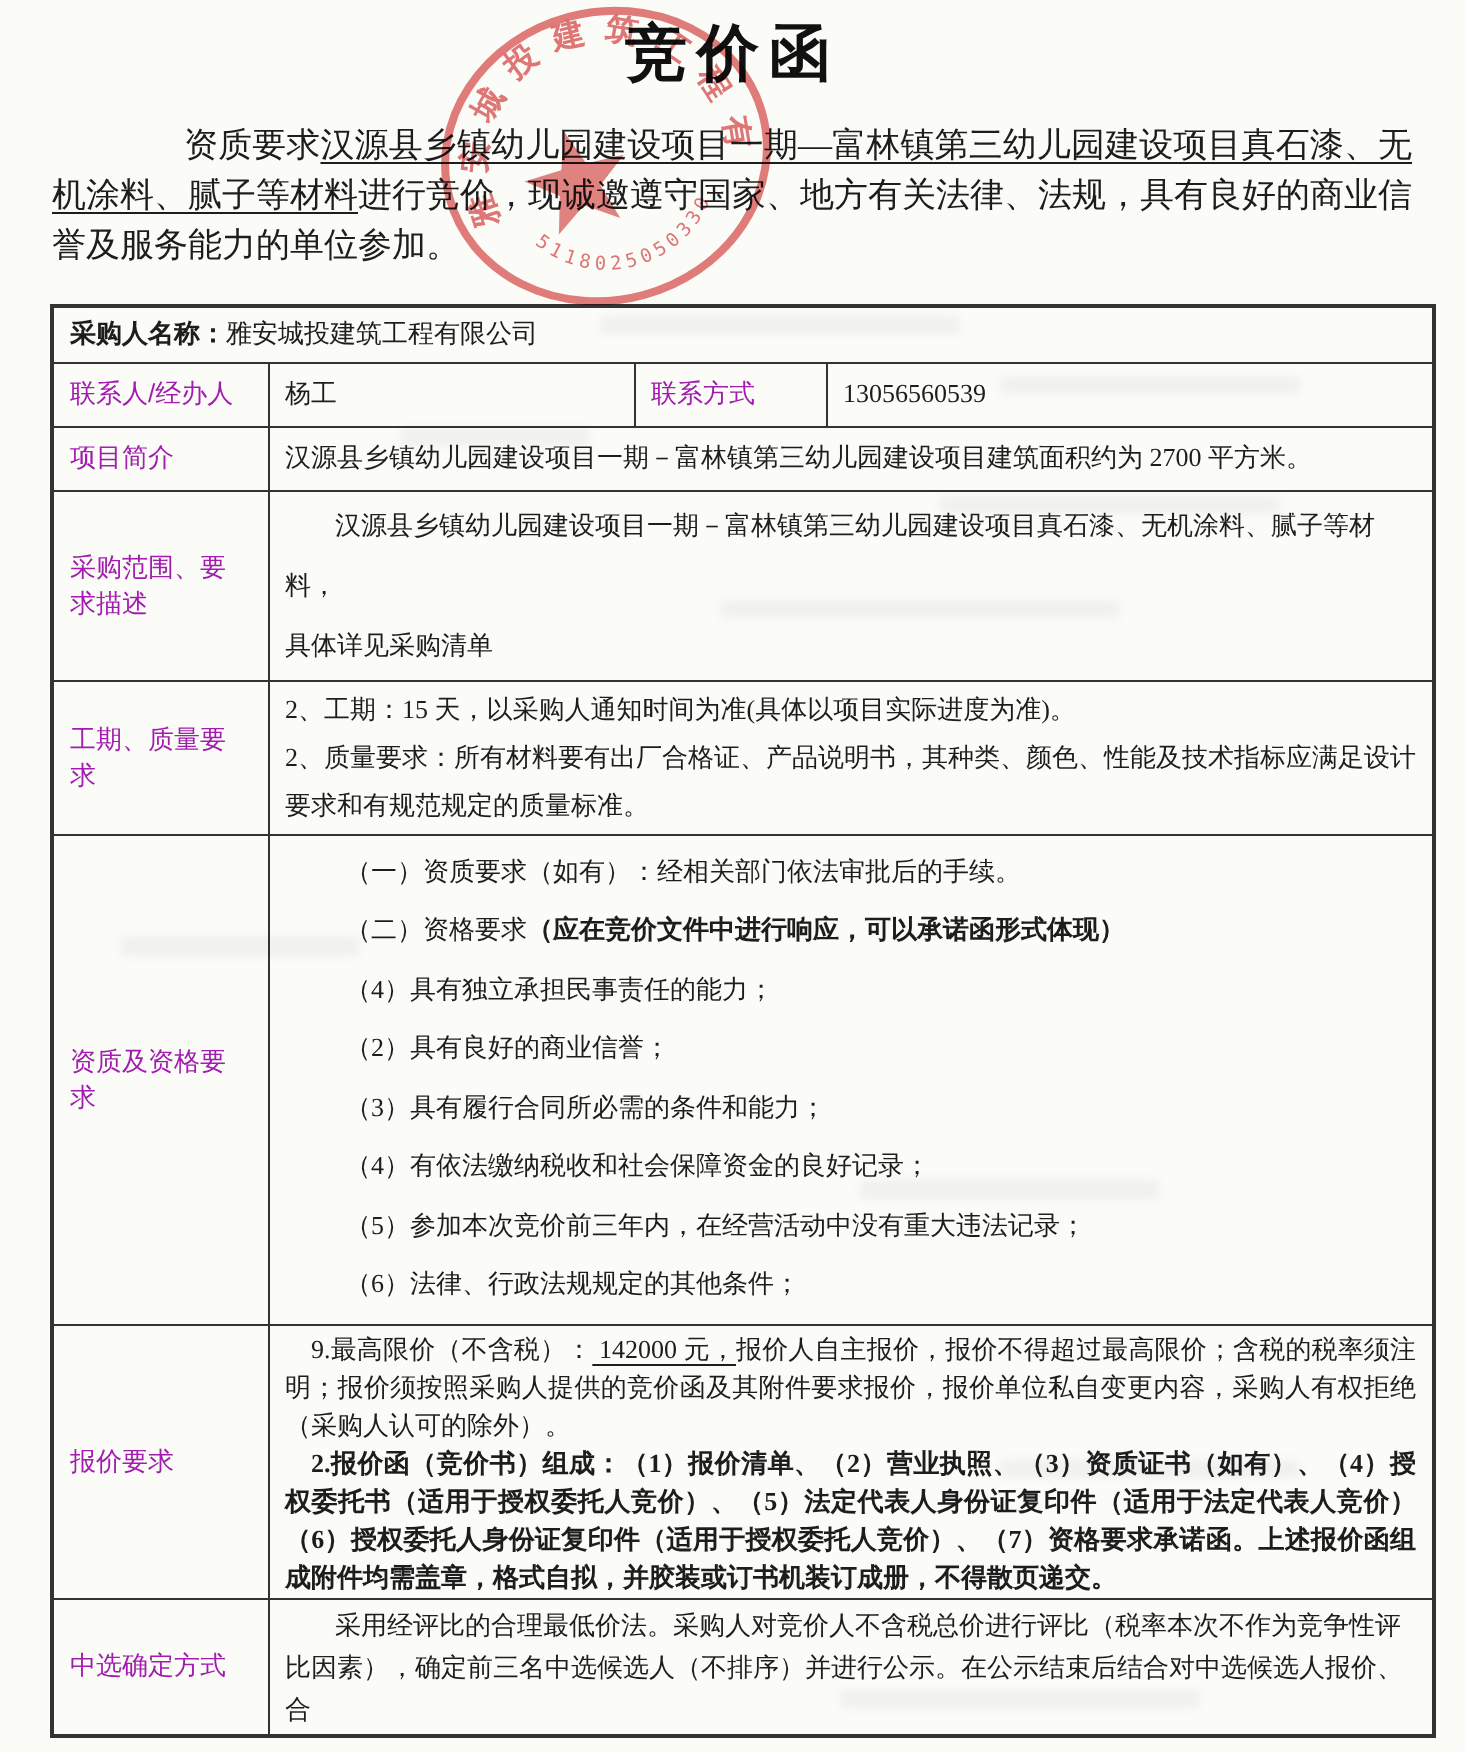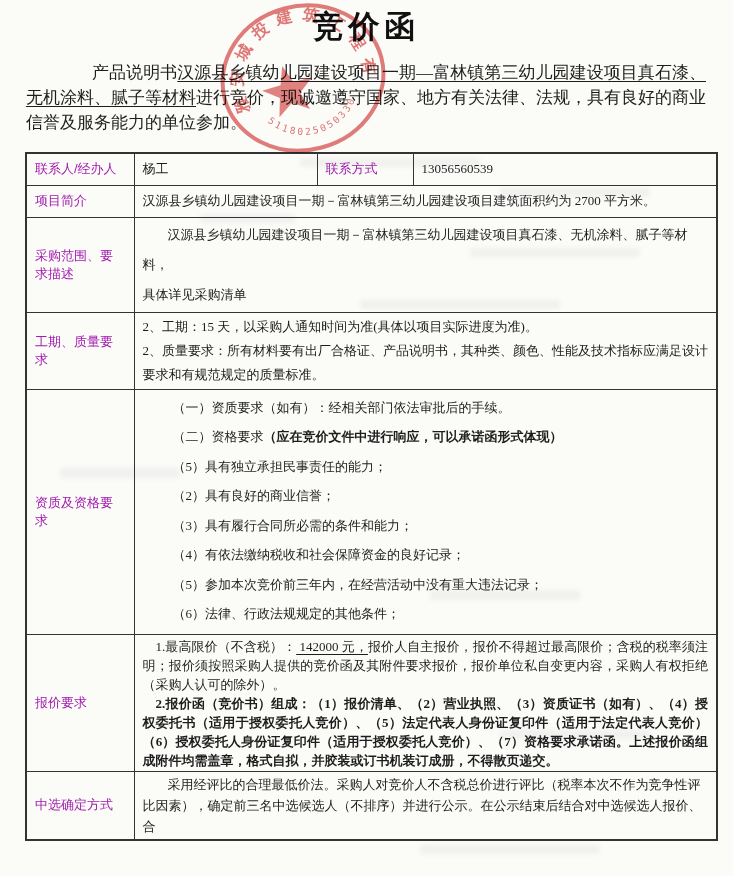--- a/index.html
+++ b/index.html
@@ -69,21 +69,21 @@
     <div class="artifact" style="left:470px;top:248px;width:170px;height:9px;"></div>
     <div class="artifact" style="left:360px;top:300px;width:200px;height:9px;"></div>
     <div class="artifact" style="left:60px;top:468px;width:120px;height:10px;"></div>
     <div class="artifact" style="left:430px;top:590px;width:150px;height:10px;"></div>
     <div class="artifact" style="left:500px;top:730px;width:150px;height:9px;"></div>
     <div class="artifact" style="left:420px;top:845px;width:180px;height:9px;"></div>
   </div>
 
   <h1 class="doc-title">竞价函</h1>
 
-  <p class="intro"><span>产品说明书</span><span class="u-line">汉源县乡镇幼儿园建设项目一期—富林镇第三幼儿园建设项目真石漆、无机涂料、腻子等材料</span><span>进行竞价，现诚邀遵守国家、地方有关法律、法规，具有良好的商业信誉及服务能力的单位参加。</span></p>
+  <p class="intro"><span>资质要求</span><span class="u-line">汉源县乡镇幼儿园建设项目一期—富林镇第三幼儿园建设项目真石漆、无机涂料、腻子等材料</span><span>进行竞价，现诚邀遵守国家、地方有关法律、法规，具有良好的商业信誉及服务能力的单位参加。</span></p>
 
   <svg class="seal" viewBox="0 0 178 154">
     <g transform="rotate(-15 89 76)">
       <ellipse cx="89" cy="76" rx="81" ry="72" fill="none" stroke="#d8504f" stroke-width="4" stroke-opacity="0.9"></ellipse>
       <defs>
         <path id="sealArcTop" d="M 31,98 A 61,61 0 1 1 147,98" fill="none"></path>
         <path id="sealArcBottom" d="M 36,95 A 56,56 0 0 0 142,95" fill="none"></path>
       </defs>
       <polygon points="72,59 78.5,77.1 97.7,77.7 82.5,89.4 87.9,107.8 72,97 56.1,107.8 61.5,89.4 46.3,77.7 65.5,77.1" fill="#d8504f" fill-opacity="0.85"></polygon>
       <text font-size="16" font-weight="700" fill="#d8504f" fill-opacity="0.95" letter-spacing="9" font-family="Liberation Serif, DejaVu Serif, serif">
@@ -98,20 +98,23 @@
   <table class="bid">
     <colgroup>
         <col style="width:108px">
         <col style="width:183px">
         <col style="width:96px">
         <col style="width:304px">
       </colgroup>
 
     <tbody>
 
+    <tr style="height:28px">
+      <td colspan="4"><span class="boldsans">采购人名称：</span><span class="serifv">雅安城投建筑工程有限公司</span></td>
+    </tr>
 
     <tr style="height:32px">
       <th class="lab">联系人/经办人</th>
       <td>杨工</td>
       <th class="lab">联系方式</th>
       <td>13056560539</td>
     </tr>
 
     <tr style="height:32px">
       <th class="lab">项目简介</th>
@@ -133,36 +136,36 @@
         <div>2、质量要求：所有材料要有出厂合格证、产品说明书，其种类、颜色、性能及技术指标应满足设计要求和有规范规定的质量标准。</div>
       </td>
     </tr>
 
     <tr class="r7" style="height:245px">
       <th class="lab">资质及资格要求</th>
       <td colspan="3">
         <div class="cellbox">
           <div class="qitem">（一）资质要求（如有）：经相关部门依法审批后的手续。</div>
           <div class="qitem"><span>（二）资格要求</span><span class="bold">（应在竞价文件中进行响应，可以承诺函形式体现）</span></div>
-          <div class="qitem">（5）具有独立承担民事责任的能力；</div>
+          <div class="qitem">（4）具有独立承担民事责任的能力；</div>
           <div class="qitem">（2）具有良好的商业信誉；</div>
           <div class="qitem">（3）具有履行合同所必需的条件和能力；</div>
           <div class="qitem">（4）有依法缴纳税收和社会保障资金的良好记录；</div>
           <div class="qitem">（5）参加本次竞价前三年内，在经营活动中没有重大违法记录；</div>
           <div class="qitem">（6）法律、行政法规规定的其他条件；</div>
         </div>
       </td>
     </tr>
 
 
     <tr class="r9" style="height:136px">
       <th class="lab">报价要求</th>
       <td colspan="3">
         <div class="cellbox">
-          <p><span>1.最高限价（不含税）：</span><span class="u-line"> 142000 元，</span><span>报价人自主报价，报价不得超过最高限价；含税的税率须注明；报价须按照采购人提供的竞价函及其附件要求报价，报价单位私自变更内容，采购人有权拒绝（采购人认可的除外）。</span></p>
+          <p><span>9.最高限价（不含税）：</span><span class="u-line"> 142000 元，</span><span>报价人自主报价，报价不得超过最高限价；含税的税率须注明；报价须按照采购人提供的竞价函及其附件要求报价，报价单位私自变更内容，采购人有权拒绝（采购人认可的除外）。</span></p>
           <p class="bold">2.报价函（竞价书）组成：（1）报价清单、（2）营业执照、（3）资质证书（如有）、（4）授权委托书（适用于授权委托人竞价）、（5）法定代表人身份证复印件（适用于法定代表人竞价）（6）授权委托人身份证复印件（适用于授权委托人竞价）、（7）资格要求承诺函。上述报价函组成附件均需盖章，格式自拟，并胶装或订书机装订成册，不得散页递交。</p>
         </div>
       </td>
     </tr>
 
     <tr class="r10" style="height:43px">
       <th class="lab">中选确定方式</th>
       <td colspan="3">
             <div class="indent2">采用经评比的合理最低价法。采购人对竞价人不含税总价进行评比（税率本次不作为竞争性评比因素），确定前三名中选候选人（不排序）并进行公示。在公示结束后结合对中选候选人报价、合</div>
           </td>

